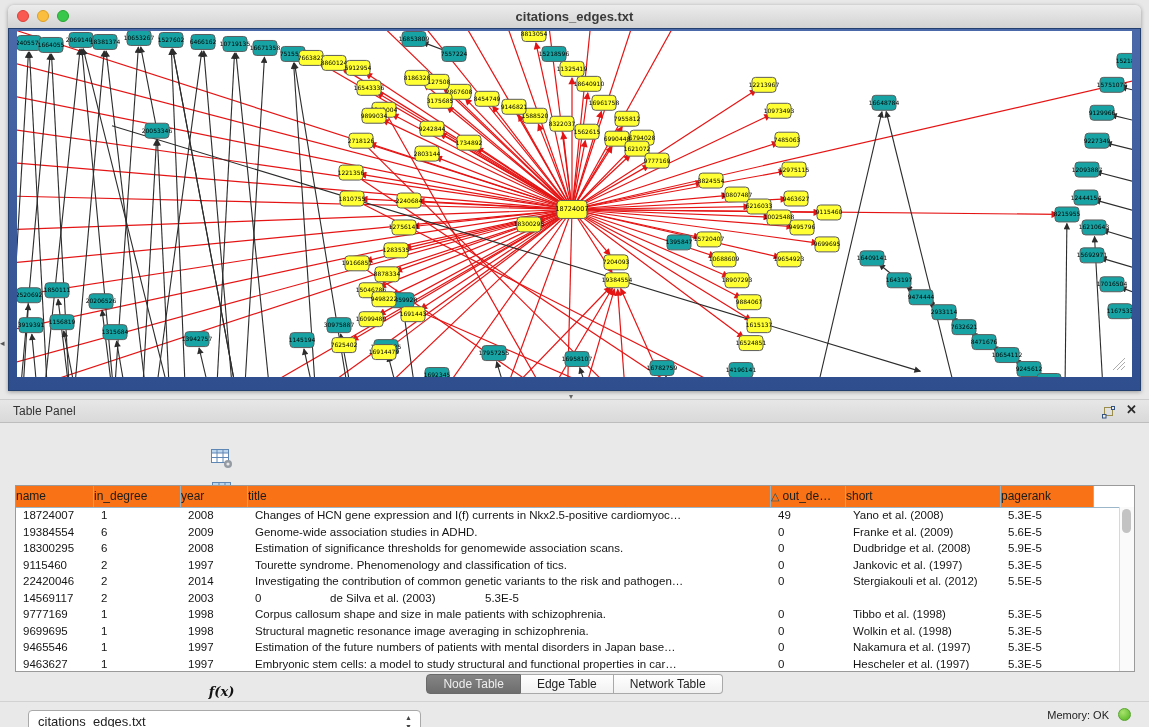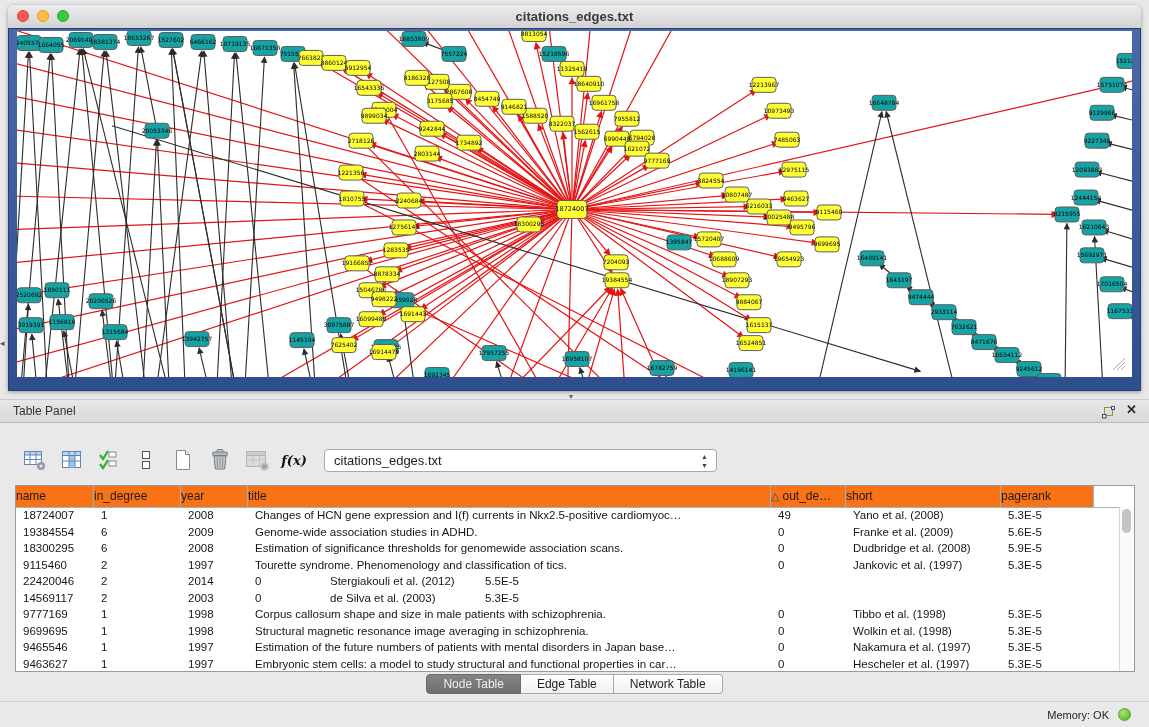--- a/index.html
+++ b/index.html
@@ -26,21 +26,21 @@
   #splitter-handle{position:absolute;left:569px;top:392px;font-size:8px;color:#666;}
 
   
   #table-panel{position:absolute;left:0;top:399px;width:1149px;height:376px;background:#e9e9e9;}
   #panel-header{position:relative;height:22px;background:linear-gradient(180deg,#e7e7e7,#d9d9d9);
     border-top:1px solid #cdcdcd;border-bottom:1px solid #bdbdbd;}
   #panel-title{position:absolute;left:13px;top:4px;font-size:12px;color:#333;}
   #panel-float{position:absolute;right:34px;top:5px;width:13px;height:13px;cursor:default;}
   #panel-close{position:absolute;right:12px;top:2px;font-size:13px;font-weight:bold;color:#2b2b2b;}
 
-  #toolbar{position:absolute;left:22px;top:48px;height:26px;display:flex;align-items:center;gap:11px;}
+  #toolbar{position:absolute;left:22px;top:48px;height:26px;display:flex;align-items:center;gap:11px;flex-direction:column;}
   .tbtn{width:26px;height:24px;display:flex;align-items:center;justify-content:center;}
   #fx-label{font-family:"DejaVu Serif",serif;font-style:italic;font-weight:bold;font-size:13px;color:#111;}
   #table-select{position:relative;margin-left:6px;width:393px;height:23px;background:#fff;border:1px solid #a9a9a9;
     border-radius:4px;box-sizing:border-box;font-size:13px;color:#222;line-height:21px;padding-left:9px;}
   #table-select .arrows{position:absolute;right:8px;top:2px;display:flex;flex-direction:column;line-height:9px;
     font-size:7px;color:#444;}
 
   #data-table{position:absolute;left:15px;top:86px;width:1120px;height:187px;background:#fff;
     border:1px solid #9a9a9a;box-sizing:border-box;}
   #thead{display:flex;height:21px;border-bottom:1px solid #9ab6c8;}
@@ -868,20 +868,21 @@
             <div class="tcell c2">1997</div>
             <div class="tcell c3">Tourette syndrome. Phenomenology and classification of tics.</div>
             <div class="tcell c4">0</div>
             <div class="tcell c5">Jankovic et al. (1997)</div>
             <div class="tcell c6">5.3E-5</div>
           </div>
           <div class="trow">
             <div class="tcell c0">22420046</div>
             <div class="tcell c1">2</div>
             <div class="tcell c2">2014</div>
+            <div class="tcell c3">Investigating the contribution of common genetic variants to the risk and pathogen…</div>
             <div class="tcell c4">0</div>
             <div class="tcell c5">Stergiakouli et al. (2012)</div>
             <div class="tcell c6">5.5E-5</div>
           </div>
           <div class="trow">
             <div class="tcell c0">14569117</div>
             <div class="tcell c1">2</div>
             <div class="tcell c2">2003</div>
             <div class="tcell c4">0</div>
             <div class="tcell c5">de Silva et al. (2003)</div>

